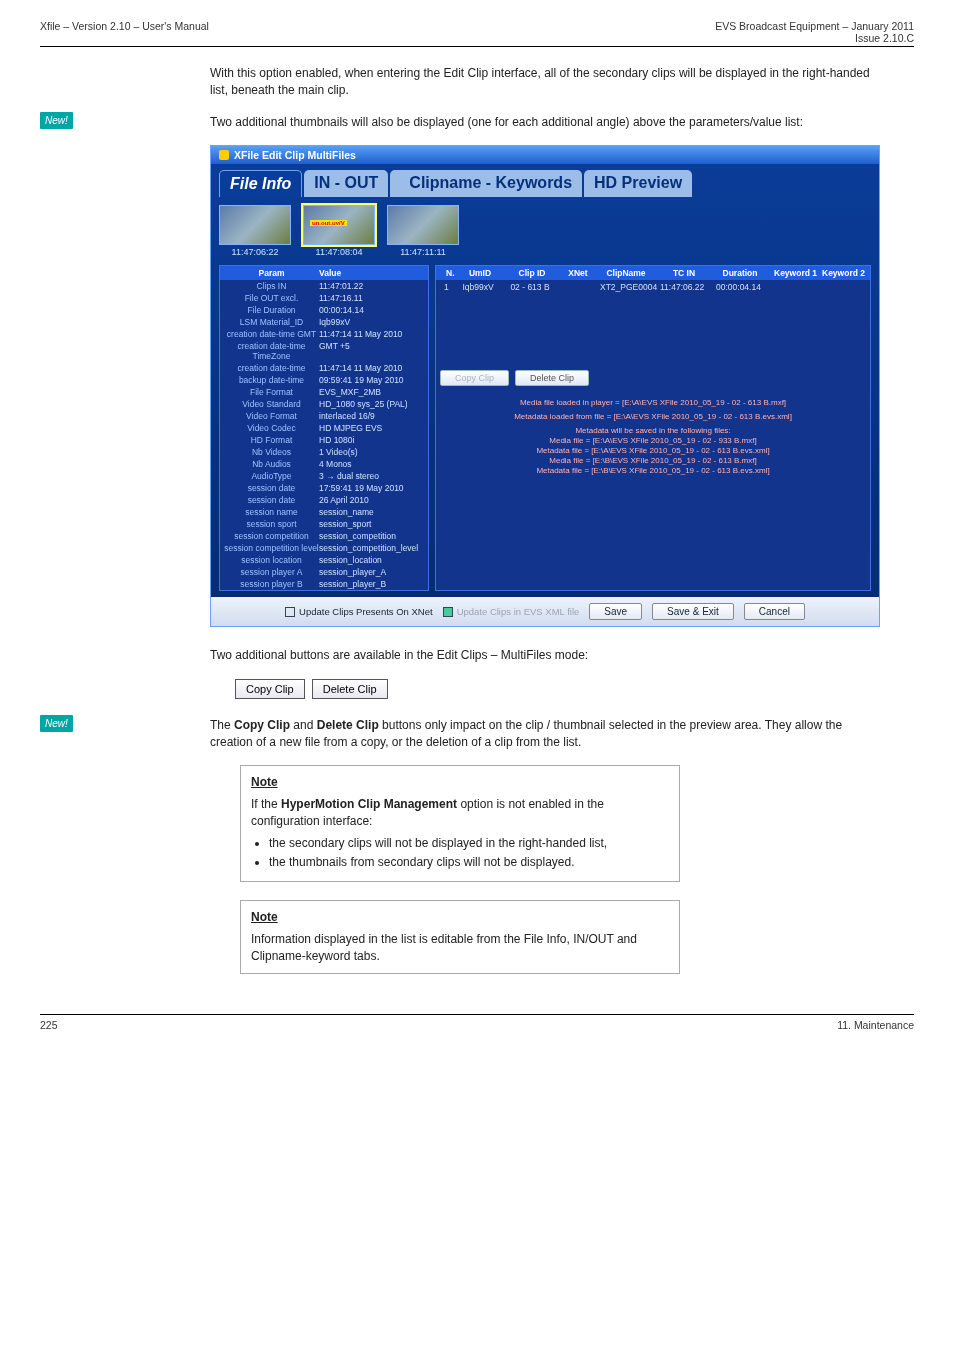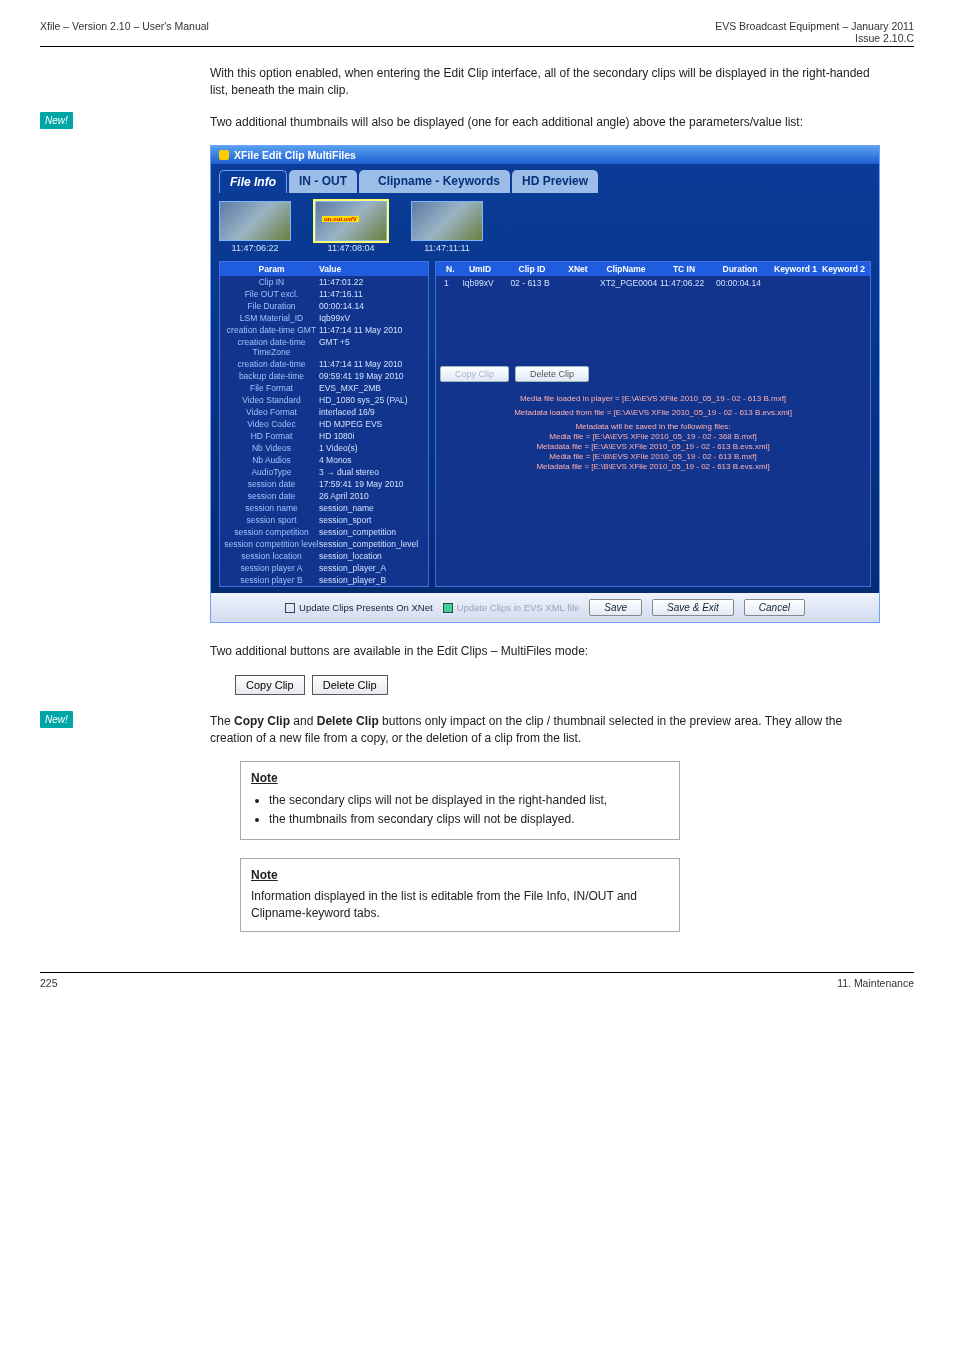--- a/index.html
+++ b/index.html
@@ -29,24 +29,24 @@
   }
   .titlebar {
     background: linear-gradient(#58a0f0,#1e5fd0); color:#fff;
     padding: 3px 8px; font-weight: bold; font-size: 10.5px;
     display:flex; align-items:center; gap:5px;
   }
   .titlebar-icon { width:10px;height:10px;background:#ffcc00;border-radius:2px;display:inline-block; }
   .tabs-row { display:flex; gap:2px; padding:6px 8px 0 8px; }
   .tab {
     padding:4px 10px; border-top-left-radius:5px; border-top-right-radius:5px;
-    font-size:12px; background:#e9efff; color:#0a3d9a; font-weight:bold;
+    font-size:16px; background:#e9efff; color:#0a3d9a; font-weight:bold;
   }
   .tab.active { background:#0a3d9a; color:#fff; border:1px solid #6ea1ff; border-bottom:none; font-style:italic;}
-  .thumbs-row { display:flex; gap:24px; padding:8px; }
+  .thumbs-row { display:flex; gap:12px; padding:8px; }
   .thumb { width:72px; text-align:center; }
   .thumb-img {
     width:72px; height:40px; background:linear-gradient(135deg,#5c7aa8,#9bb4c4,#6b7f3f);
     border:1px solid #82b5ff; position:relative;
   }
   .thumb-img.sel { box-shadow: 0 0 0 2px #ff6; }
   .thumb-img .ovl {
     position:absolute; left:6px; top:14px; background:#ffe400; color:#d00;
     font-size:6px; padding:0 2px; font-weight:bold;
   }
@@ -78,21 +78,21 @@
   .bottom-bar {
     background:linear-gradient(#eef3fb,#d2dcf0); padding:6px 8px;
     display:flex; align-items:center; justify-content:center; gap:10px;
     font-size:9.5px; color:#123;
   }
   .chk { width:10px;height:10px; display:inline-block; border:1px solid #345; margin-right:4px; vertical-align:middle; }
   .chk.on { background:#4c9; }
   .gray { color:#9aa5b8; }
   .btn2 {
     background:linear-gradient(#fff,#e4eaf5); border:1px solid #888;
-    padding:2px 14px; border-radius:2px; font-size:10px;font-style:italic;
+    padding:2px 14px; border-radius:2px; font-size:10px;
   }
   
   .btn-img-row { margin-left:195px; margin-bottom:18px; }
   .btn-img {
     display:inline-block; border:1px solid #555; padding:3px 10px; font-size:11px;
     background:linear-gradient(#fff,#e8e8f0); margin-right:4px;
   }
   
   .note-wrap { display:flex; gap:10px; margin-left:190px; margin-right:50px; margin-bottom:18px; align-items:flex-start; }
   .note-box { border:1px solid #aaa; background:#fff; padding:8px 10px; width:440px; }
@@ -151,21 +151,21 @@
 
   <div class="columns">
 
     <div class="pane pane-left">
       <div class="param-hdr">
         <span style="flex:0 0 95px">Param</span>
         <span>Value</span>
       </div>
       <div id="param-list">
           <div class="param-row">
-            <span class="k">Clip IN</span>
+            <span class="k">Clips IN</span>
             <span class="v">11:47:01.22</span>
           </div>
           <div class="param-row">
             <span class="k">File OUT excl.</span>
             <span class="v">11:47:16.11</span>
           </div>
           <div class="param-row">
             <span class="k">File Duration</span>
             <span class="v">00:00:14.14</span>
           </div>
@@ -286,21 +286,21 @@
       <div class="btnrow">
         <span class="wbtn disabled">Copy Clip</span>
         <span class="wbtn">Delete Clip</span>
       </div>
       <div class="log-area">
         <div>Media file loaded in player = [E:\A\EVS XFile 2010_05_19 - 02 - 613 B.mxf]</div>
         <div style="height:4px"></div>
         <div>Metadata loaded from file = [E:\A\EVS XFile 2010_05_19 - 02 - 613 B.evs.xml]</div>
         <div style="height:4px"></div>
         <div>Metadata will be saved in the following files:</div>
-        <div>Media file     = [E:\A\EVS XFile 2010_05_19 - 02 - 368 B.mxf]</div>
+        <div>Media file     = [E:\A\EVS XFile 2010_05_19 - 02 - 933 B.mxf]</div>
         <div>Metadata file = [E:\A\EVS XFile 2010_05_19 - 02 - 613 B.evs.xml]</div>
         <div>Media file     = [E:\B\EVS XFile 2010_05_19 - 02 - 613 B.mxf]</div>
         <div>Metadata file = [E:\B\EVS XFile 2010_05_19 - 02 - 613 B.evs.xml]</div>
       </div>
     </div>
   </div>
 
   <div class="bottom-bar">
     <label><span class="chk"></span><span>Update Clips Presents On XNet</span></label>
     <label class="gray"><span class="chk on"></span><span>Update Clips in EVS XML file</span></label>
@@ -327,20 +327,23 @@
 <div class="note-wrap">
   <div>
     <svg viewBox="0 0 48 48">
         <ellipse cx="24" cy="40" rx="16" ry="5" fill="#ccc"></ellipse>
         <rect x="20" y="4" width="8" height="22" rx="4" fill="#666"></rect>
         <circle cx="24" cy="32" r="5" fill="#666"></circle>
       </svg>
   </div>
   <div class="note-box bodytext">
     <div class="note-title">Note</div>
+    <div>
+      <span>If the </span><b>HyperMotion Clip Management</b><span> option is not enabled in the configuration interface:</span>
+    </div>
     <ul>
       <li>the secondary clips will not be displayed in the right-handed list,</li>
       <li>the thumbnails from secondary clips will not be displayed.</li>
     </ul>
   </div>
 </div>
 
 <div class="note-wrap">
   <div>
     <svg viewBox="0 0 48 48">

